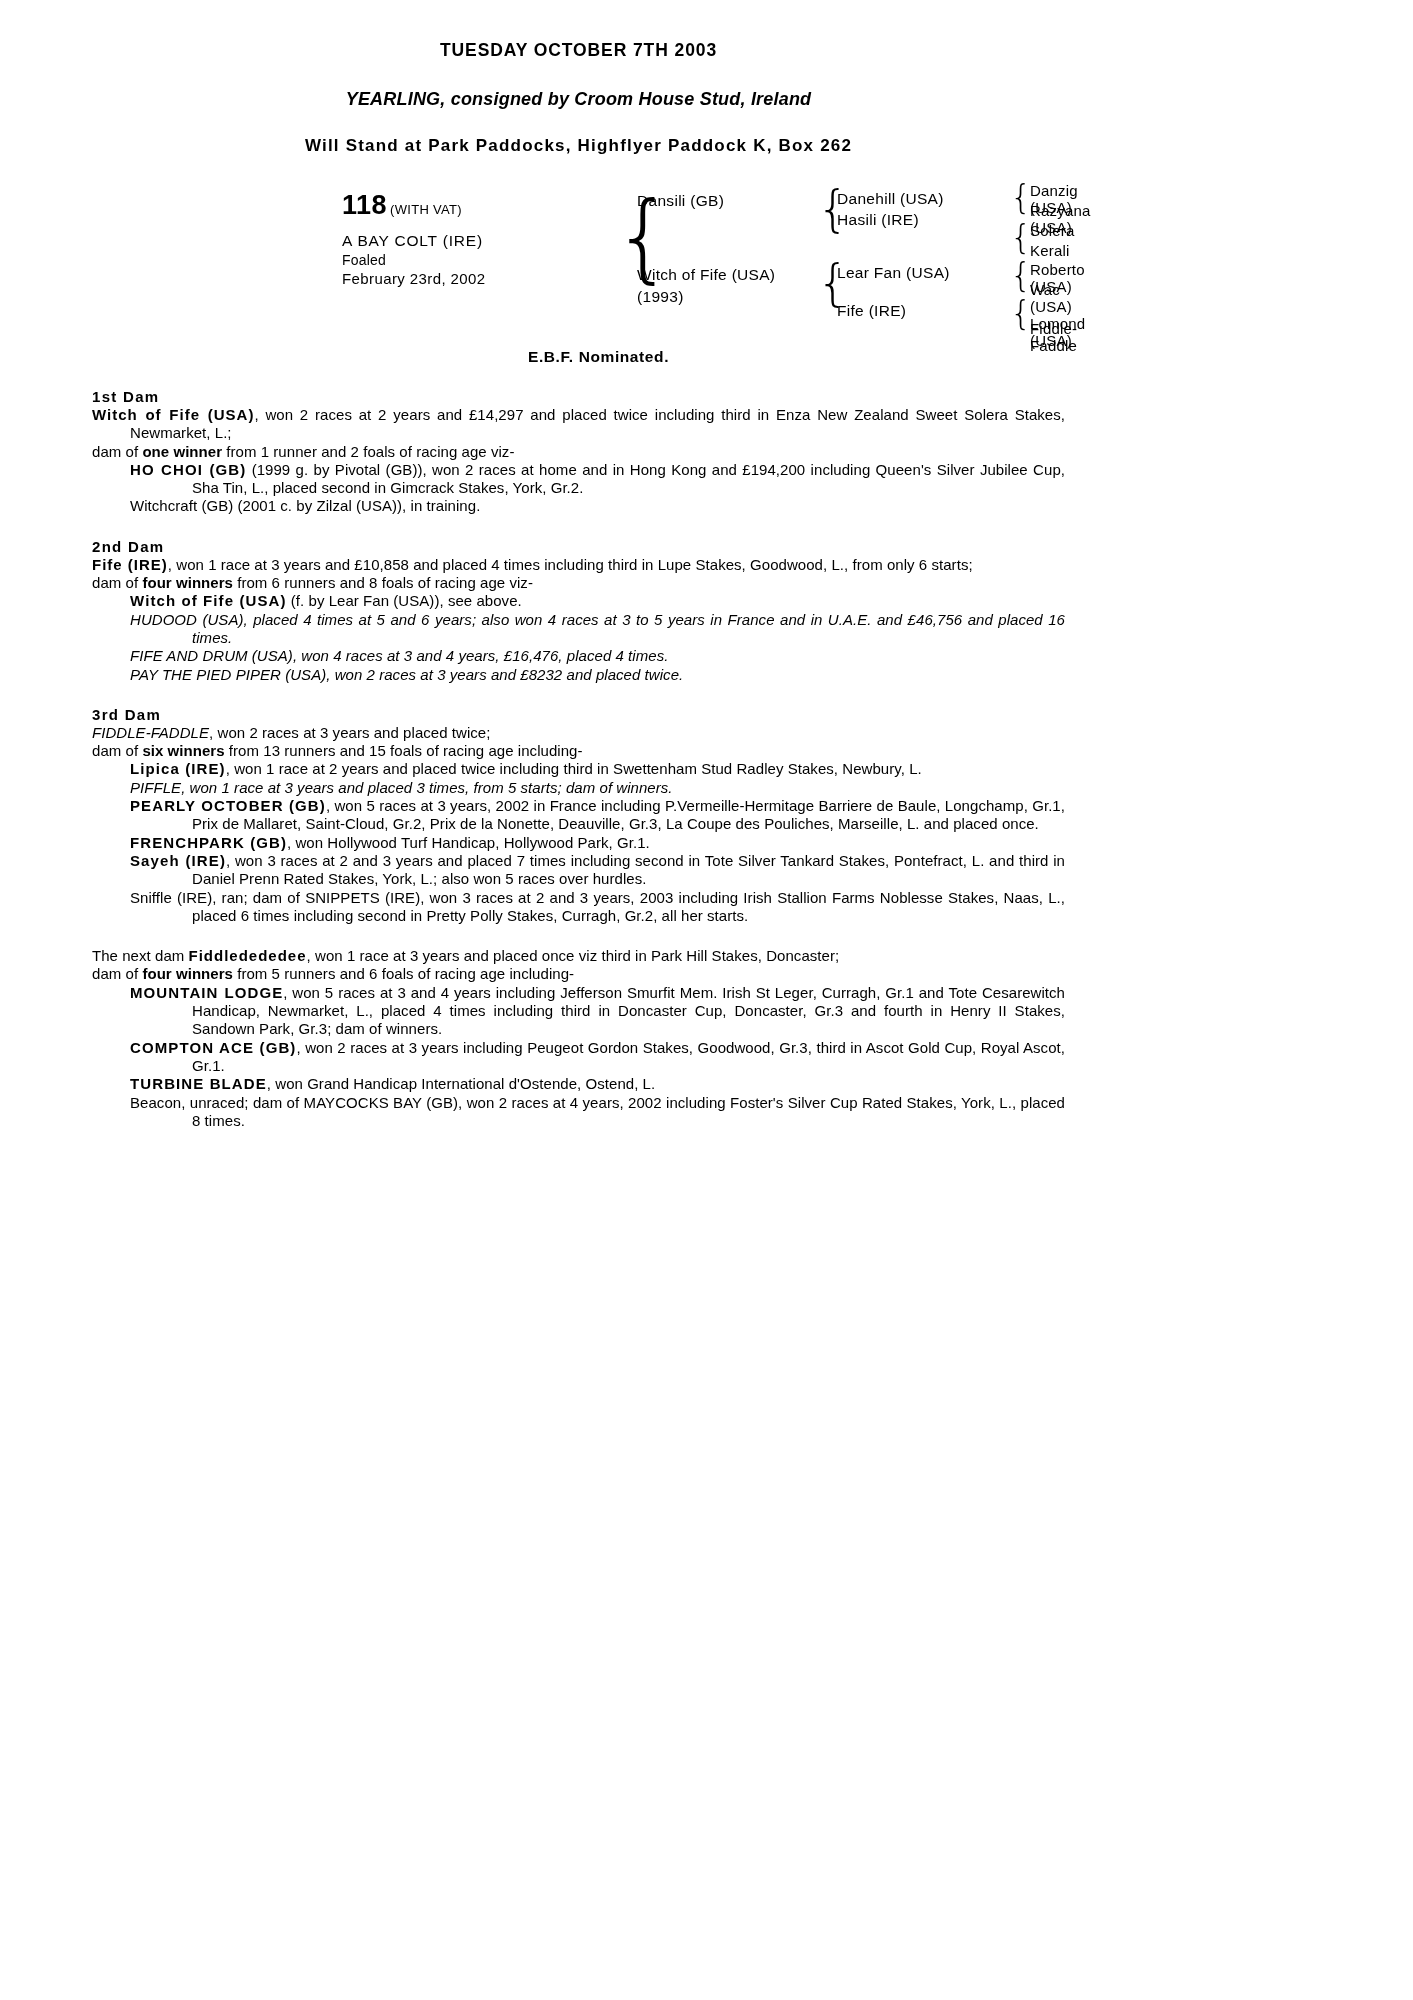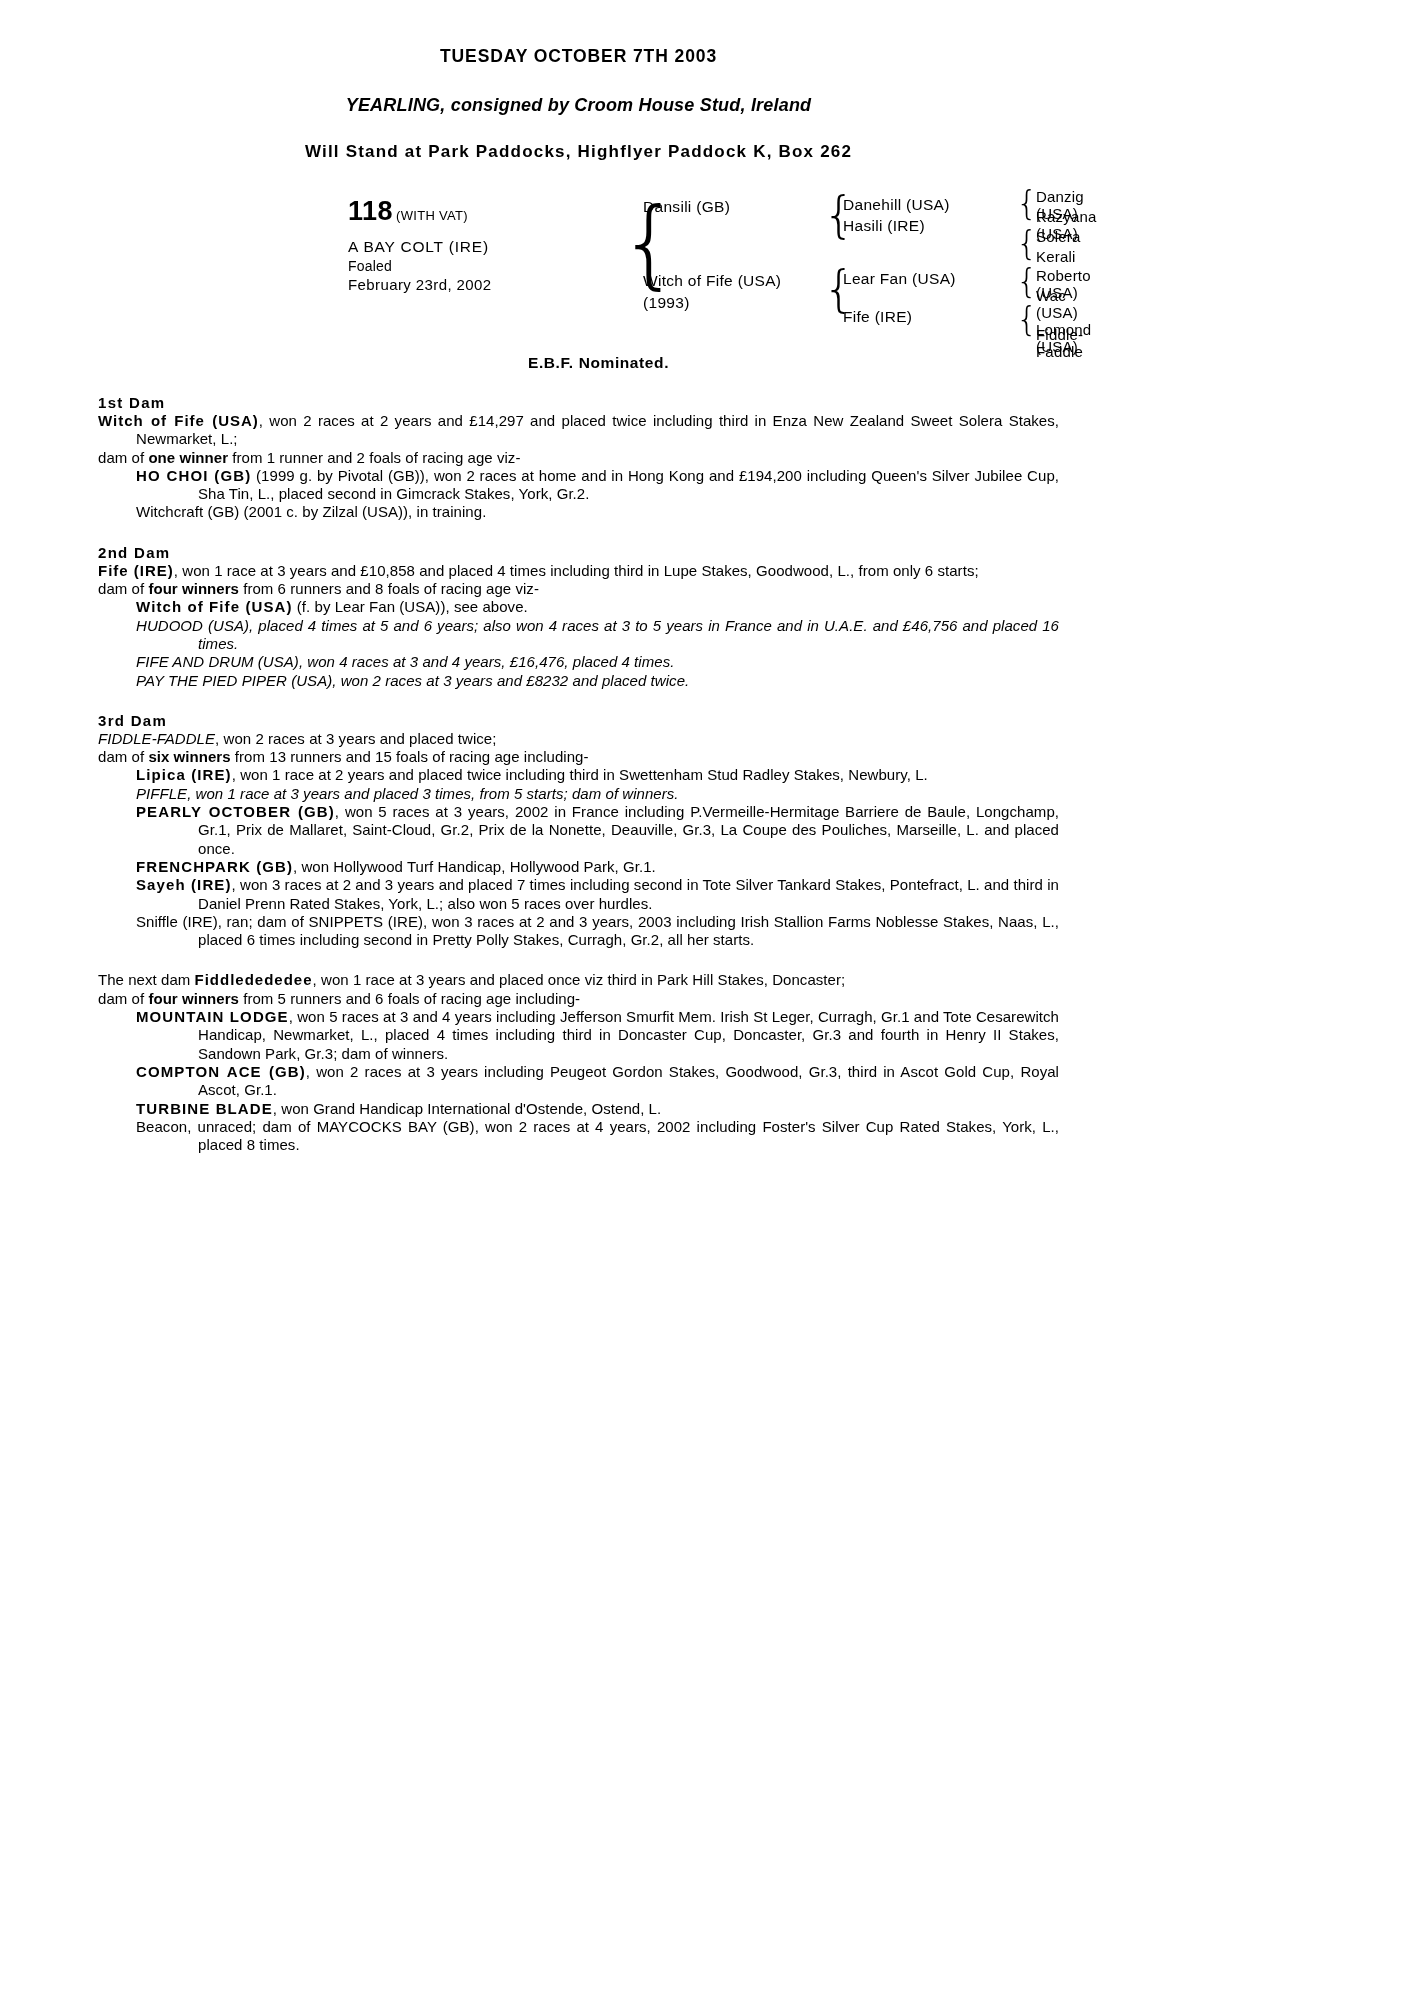--- a/index.html
+++ b/index.html
@@ -10,21 +10,21 @@
   body {
     width: 1413px;
     min-height: 2000px;
     font-family: "Liberation Sans", sans-serif;
     color: #000000;
   }
   .page {
     position: relative;
     width: 1157px;
     min-height: 2000px;
-    padding: 8px;
+    padding: 2px;
     box-sizing: border-box;
   }
   .inner {
     padding: 38px 90px 0 90px;
   }
   .date-line {
     text-align: center;
     font-size: 17.5px;
     font-weight: bold;
     letter-spacing: 0.9px;

